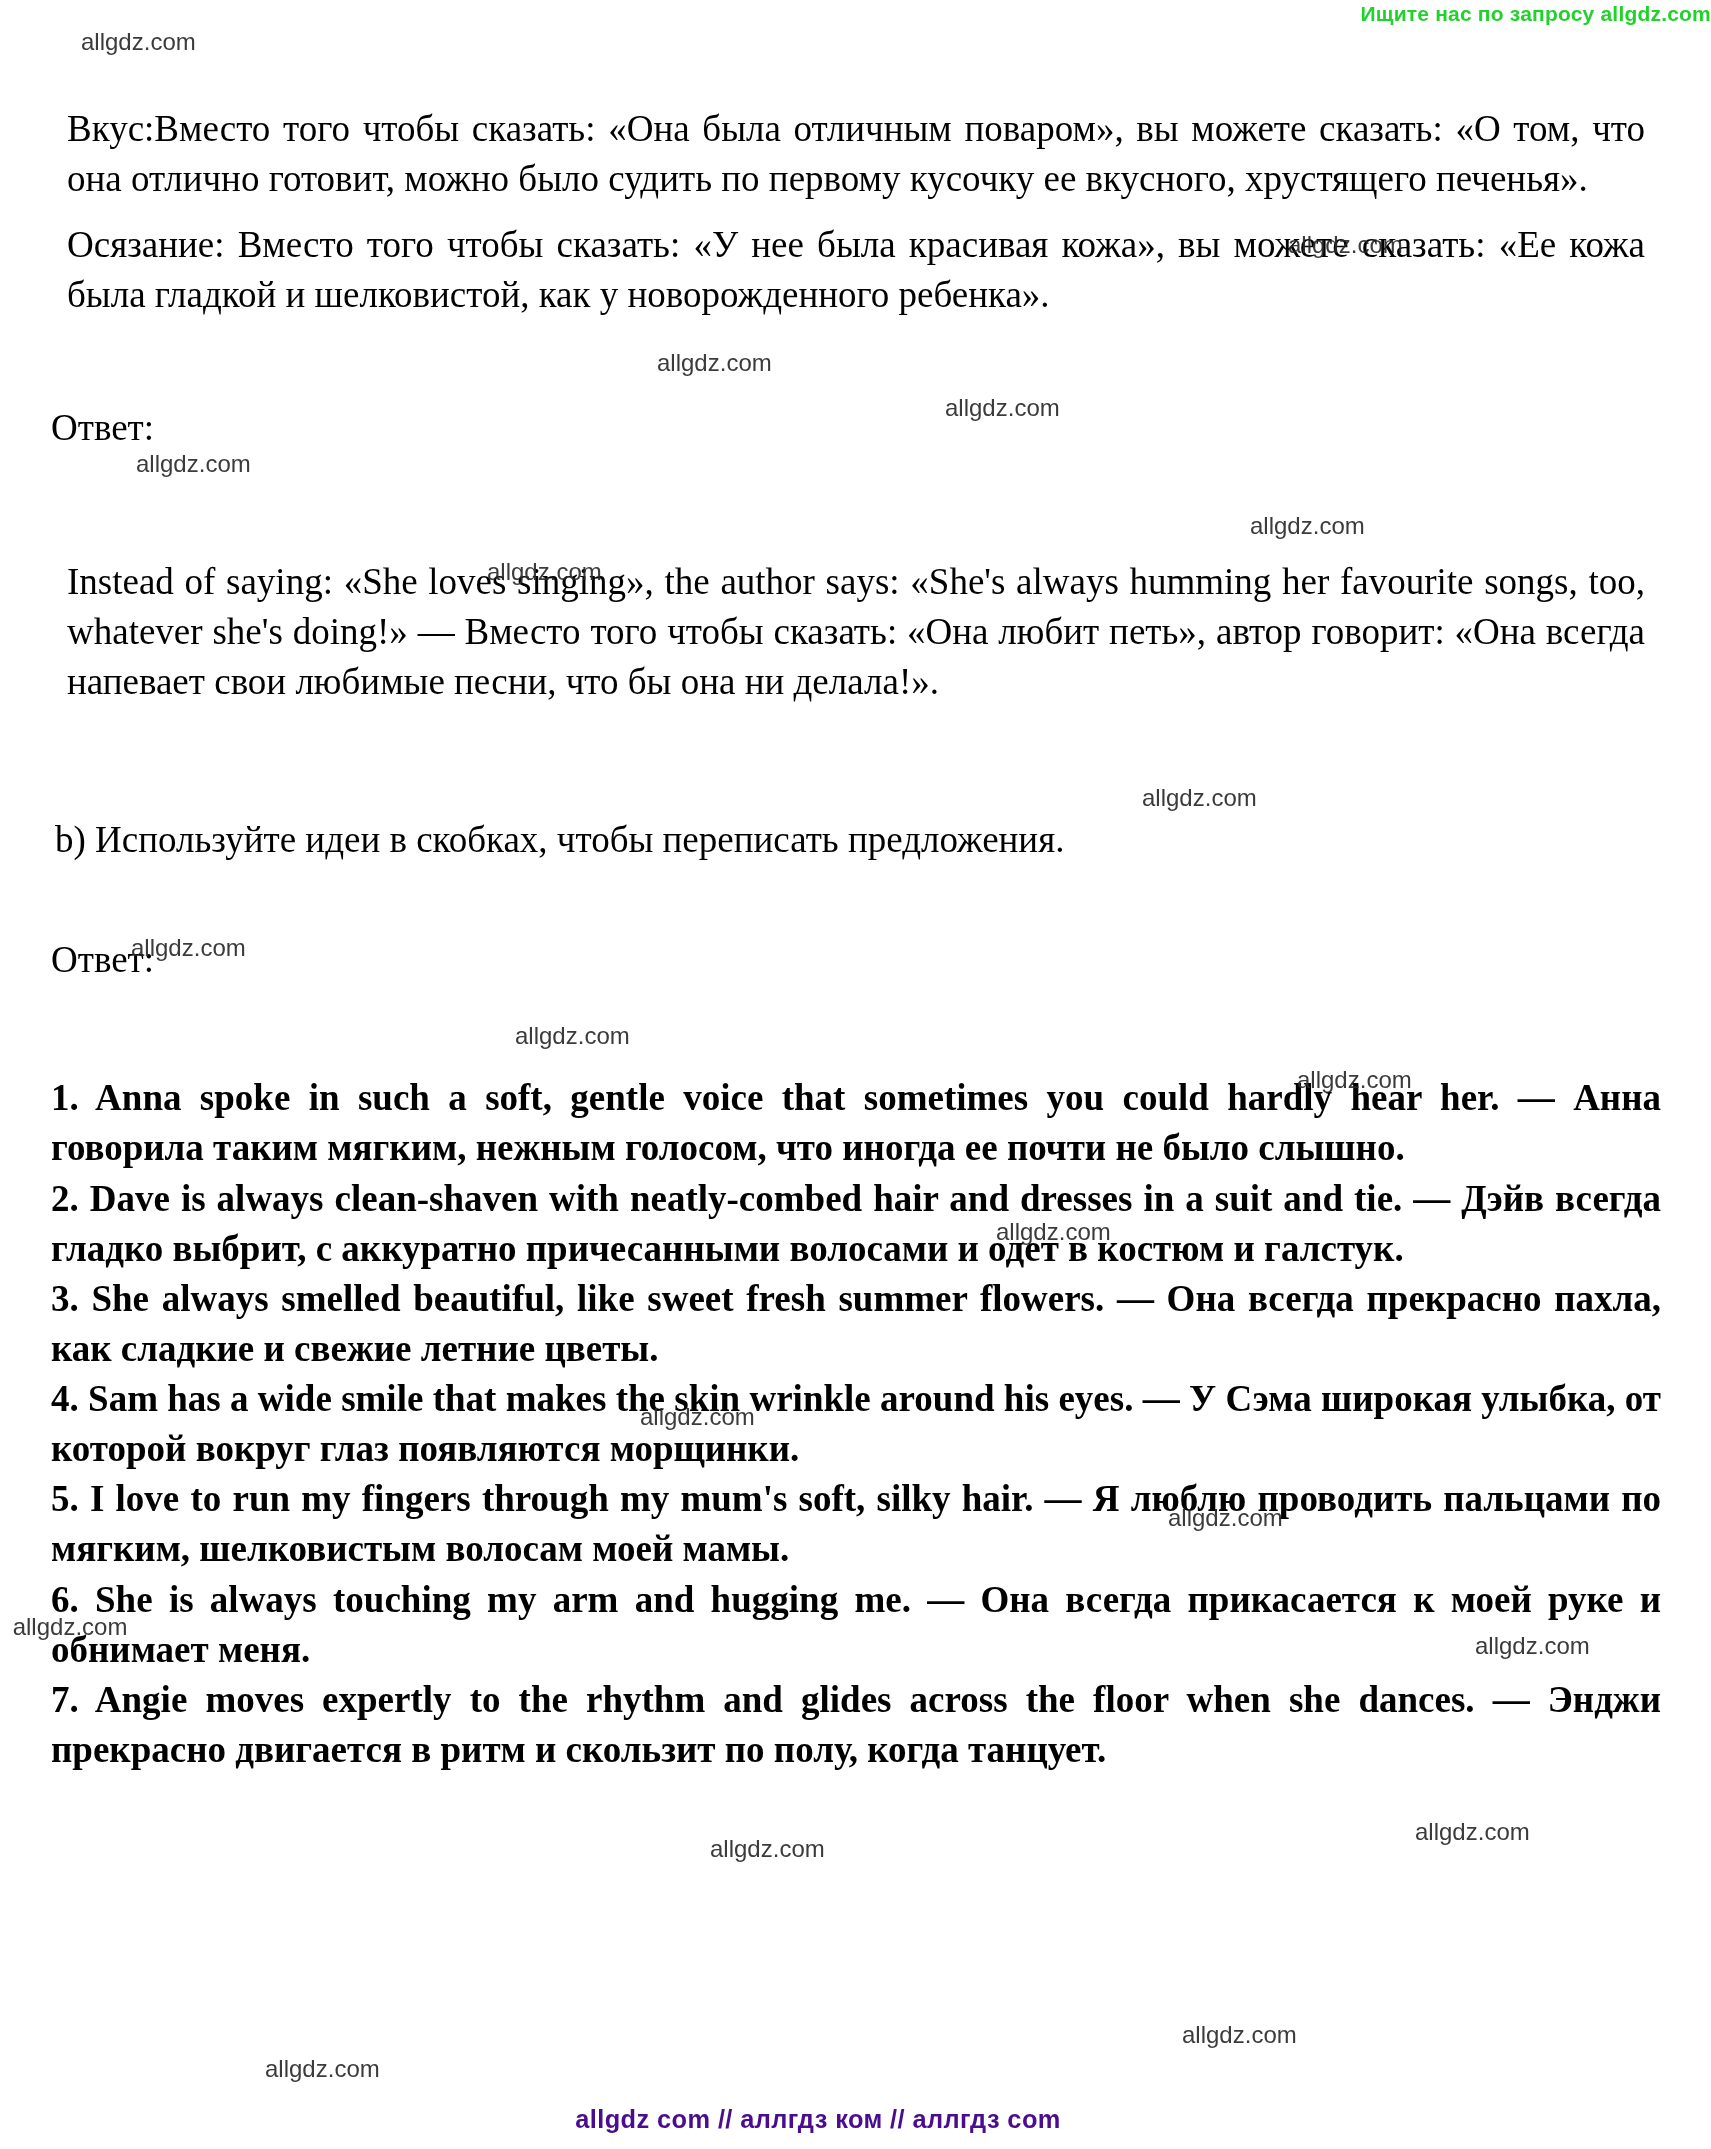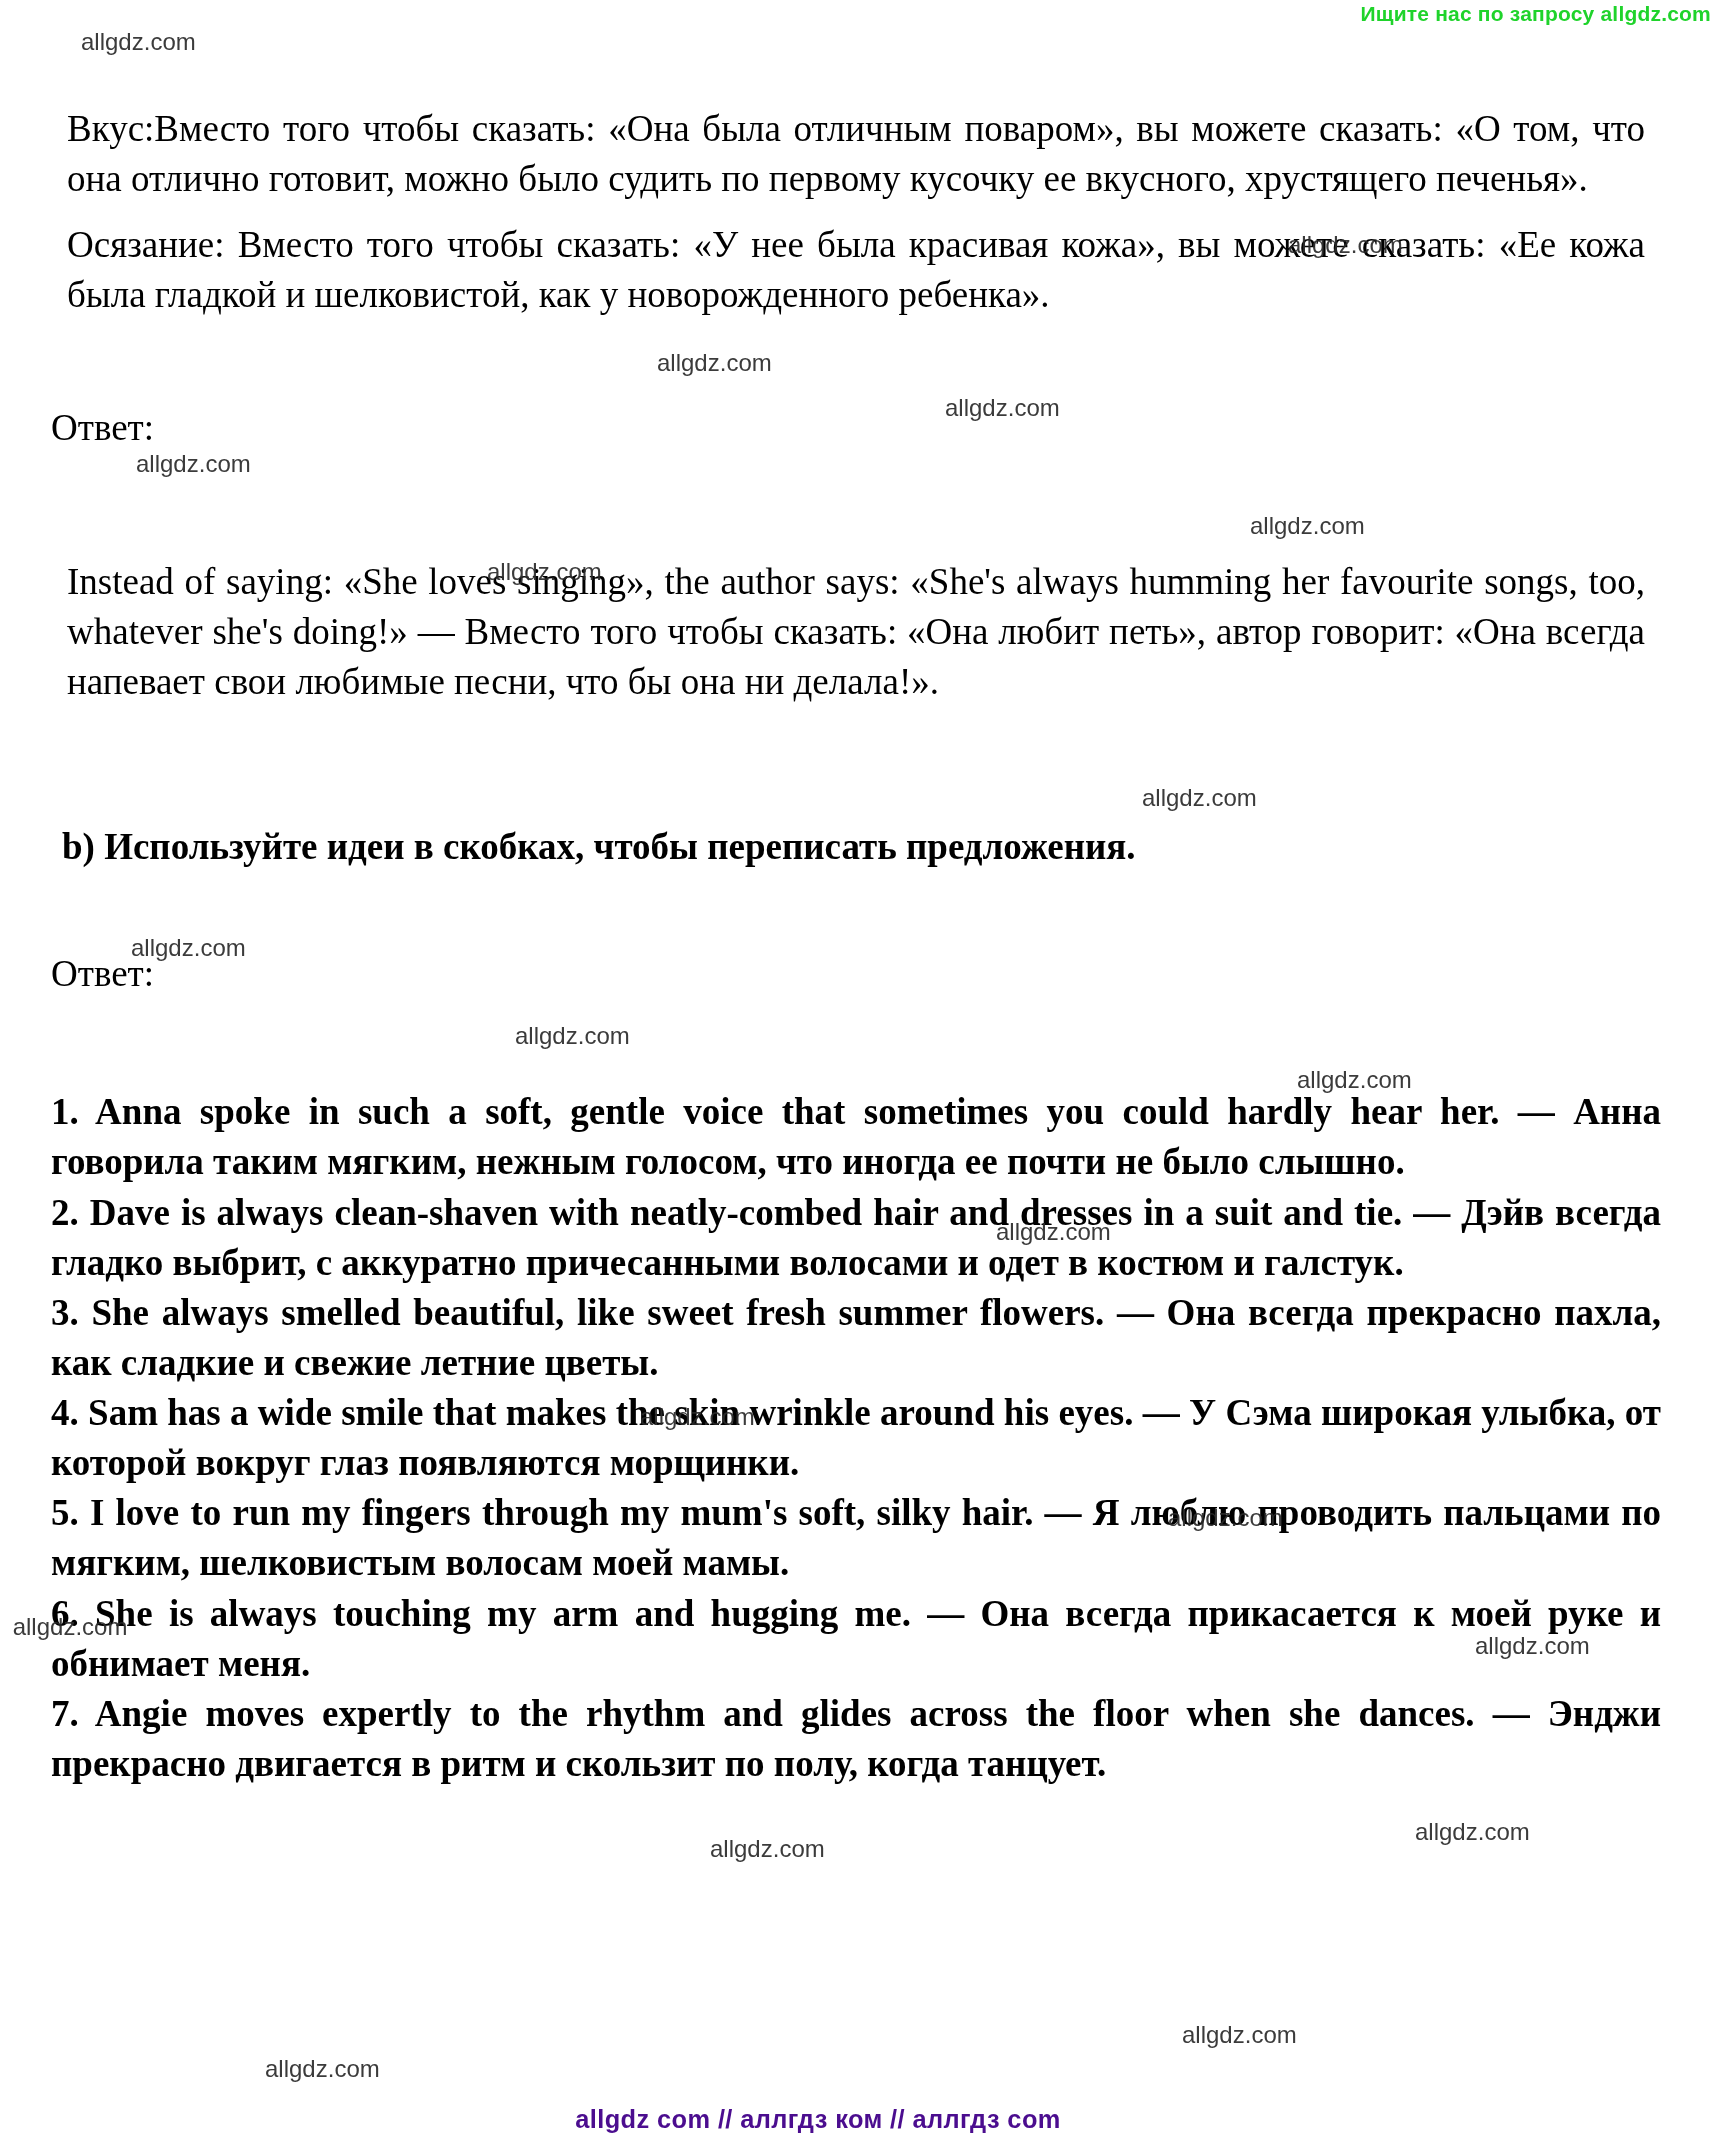--- a/index.html
+++ b/index.html
@@ -56,22 +56,21 @@
 
   .answer-label {
     font-size: 37px;
     line-height: 1.355;
     margin: 0;
   }
 
   .qb-line {
     font-size: 37px;
     line-height: 1.355;
-    margin: 11px;
-    font-weight: bold;
+    margin: 4px;
   }
 
   .numbered {
     margin: 0;
     font-weight: bold;
   }
   .numbered .item {
     font-size: 37px;
     line-height: 1.355;
     text-align: justify;

